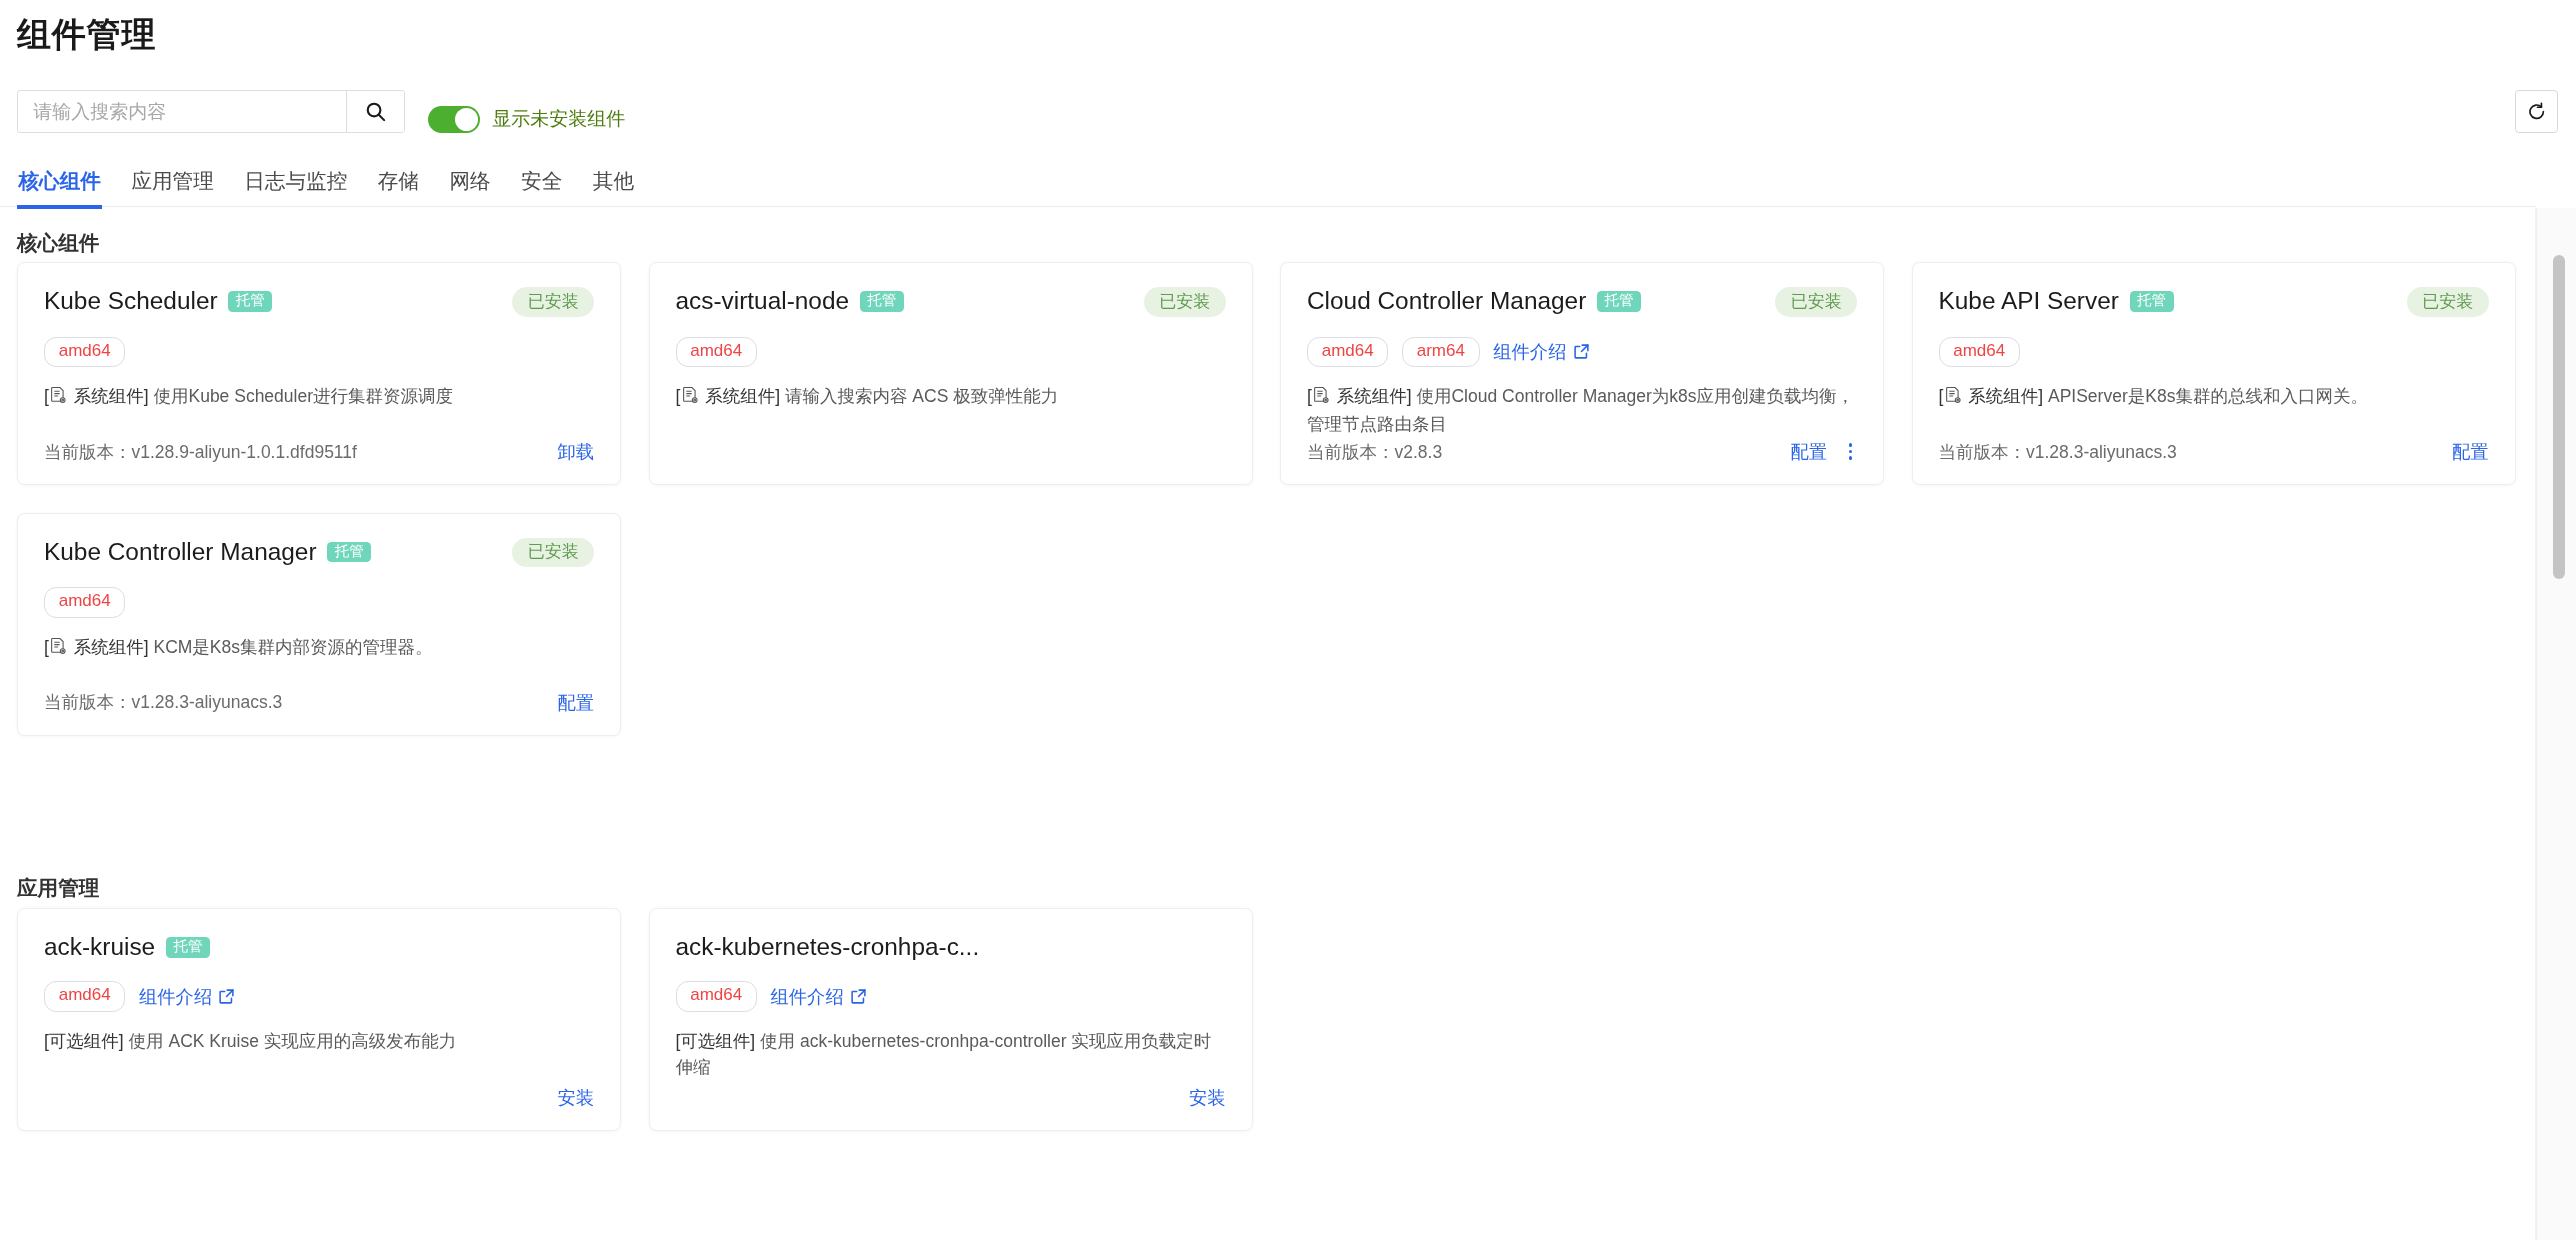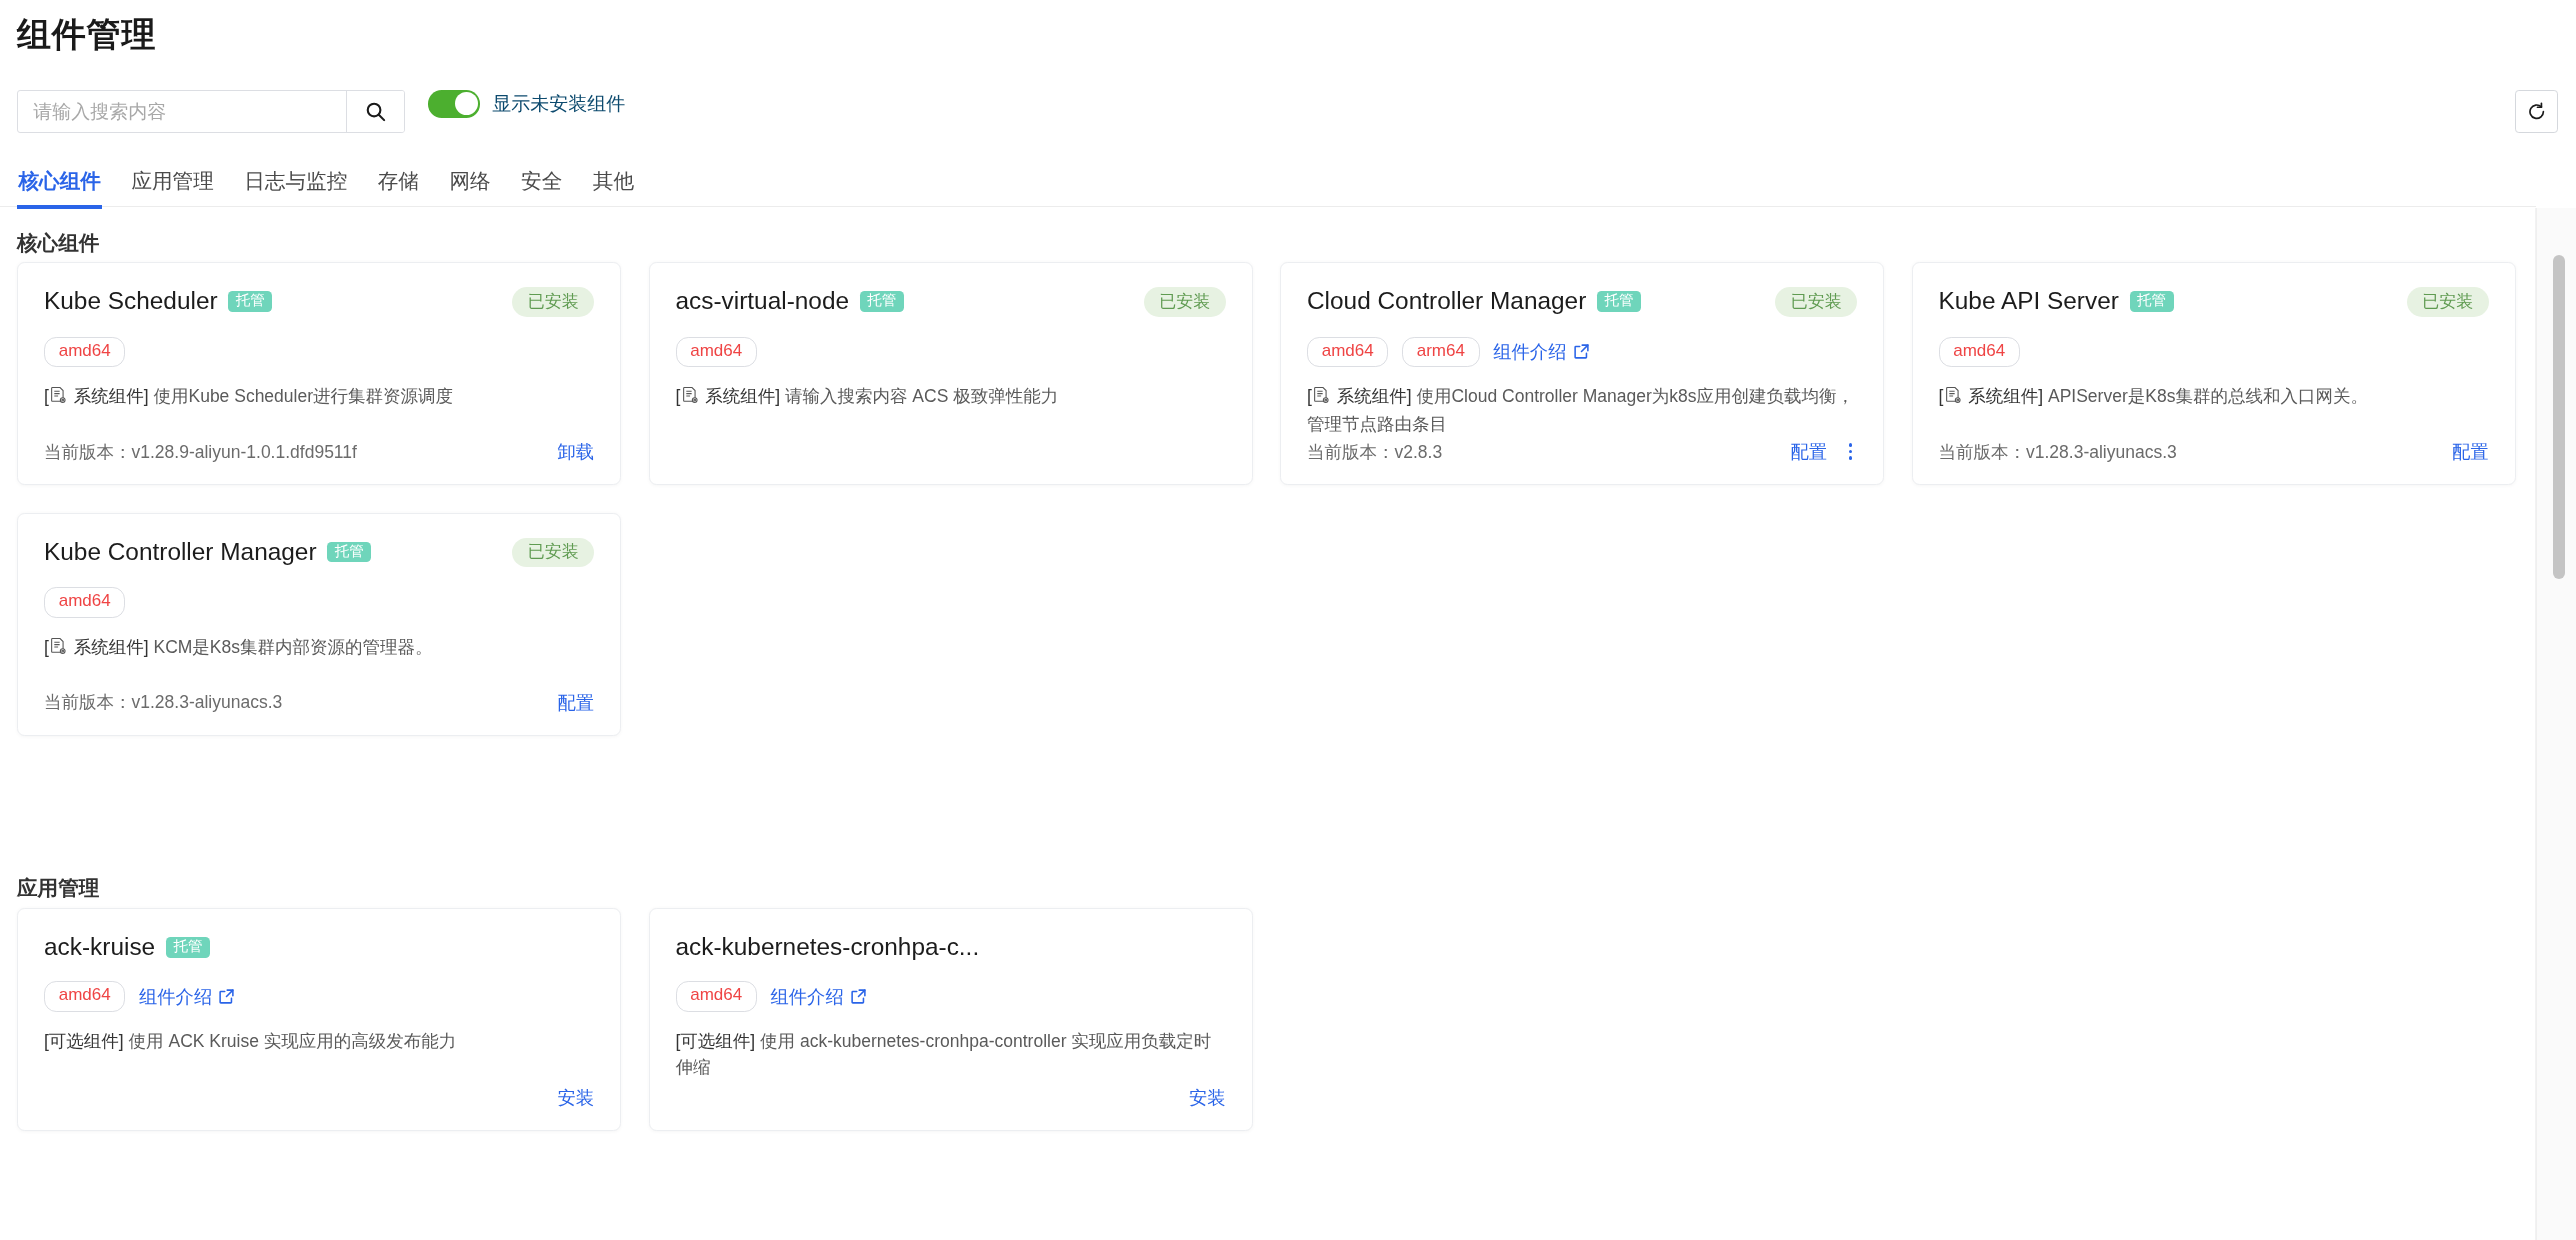--- a/index.html
+++ b/index.html
@@ -11,30 +11,30 @@
     overflow: hidden;
   }
   .page { position: relative; width: 2576px; height: 1241px; background:#fff; }
 
   
   .page-title {
     position:absolute; left:17px; top:12.2px;
     font-size:34px; font-weight:700; color:#1a1a1a; letter-spacing:0.8px;
   }
 
-  .toolbar { position:absolute; left:17px; top:90px; display:flex; align-items:flex-start; }
+  .toolbar { position:absolute; left:17px; top:90px; display:flex; align-items:flex-end; }
   .search-wrap { display:flex; height:43px; width:388px; border:1.5px solid #dcdee3; border-radius:3.1px; background:#fff; overflow:hidden; }
   .search-input { flex:1; border:none; outline:none; padding:0 15.3px; font-size:19px; color:#333; background:transparent; font-family:inherit; }
   .search-input::placeholder { color:#a8a8a8; }
   .search-btn { width:58px; border-left:1.5px solid #dcdee3; display:flex; align-items:center; justify-content:center; background:#fff; cursor:pointer; }
 
   .switch-wrap { display:flex; align-items:center; margin-left:23px; }
   .switch { width:52px; height:27.5px; border-radius:13.7px; background:#4caf2f; position:relative; cursor:pointer; }
   .switch .knob { position:absolute; right:2.3px; top:2.3px; width:23px; height:23px; border-radius:50%; background:#fff; }
-  .switch-label { margin-left:12.2px; font-size:19px; color:#0c4a6e; }
+  .switch-label { margin-left:12.2px; font-size:19px; color:#4d7c0f; }
 
   .refresh-btn {
     position:absolute; right:18.3px; top:90px;
     width:43px; height:43px; border:1.5px solid #d5d8dd; border-radius:3.8px;
     background:#fff; display:flex; align-items:center; justify-content:center; cursor:pointer;
   }
 
   
   .tabs { position:absolute; left:0; top:164px; width:2536px; height:43px; border-bottom:1.5px solid #ececec; }
   .tab {

